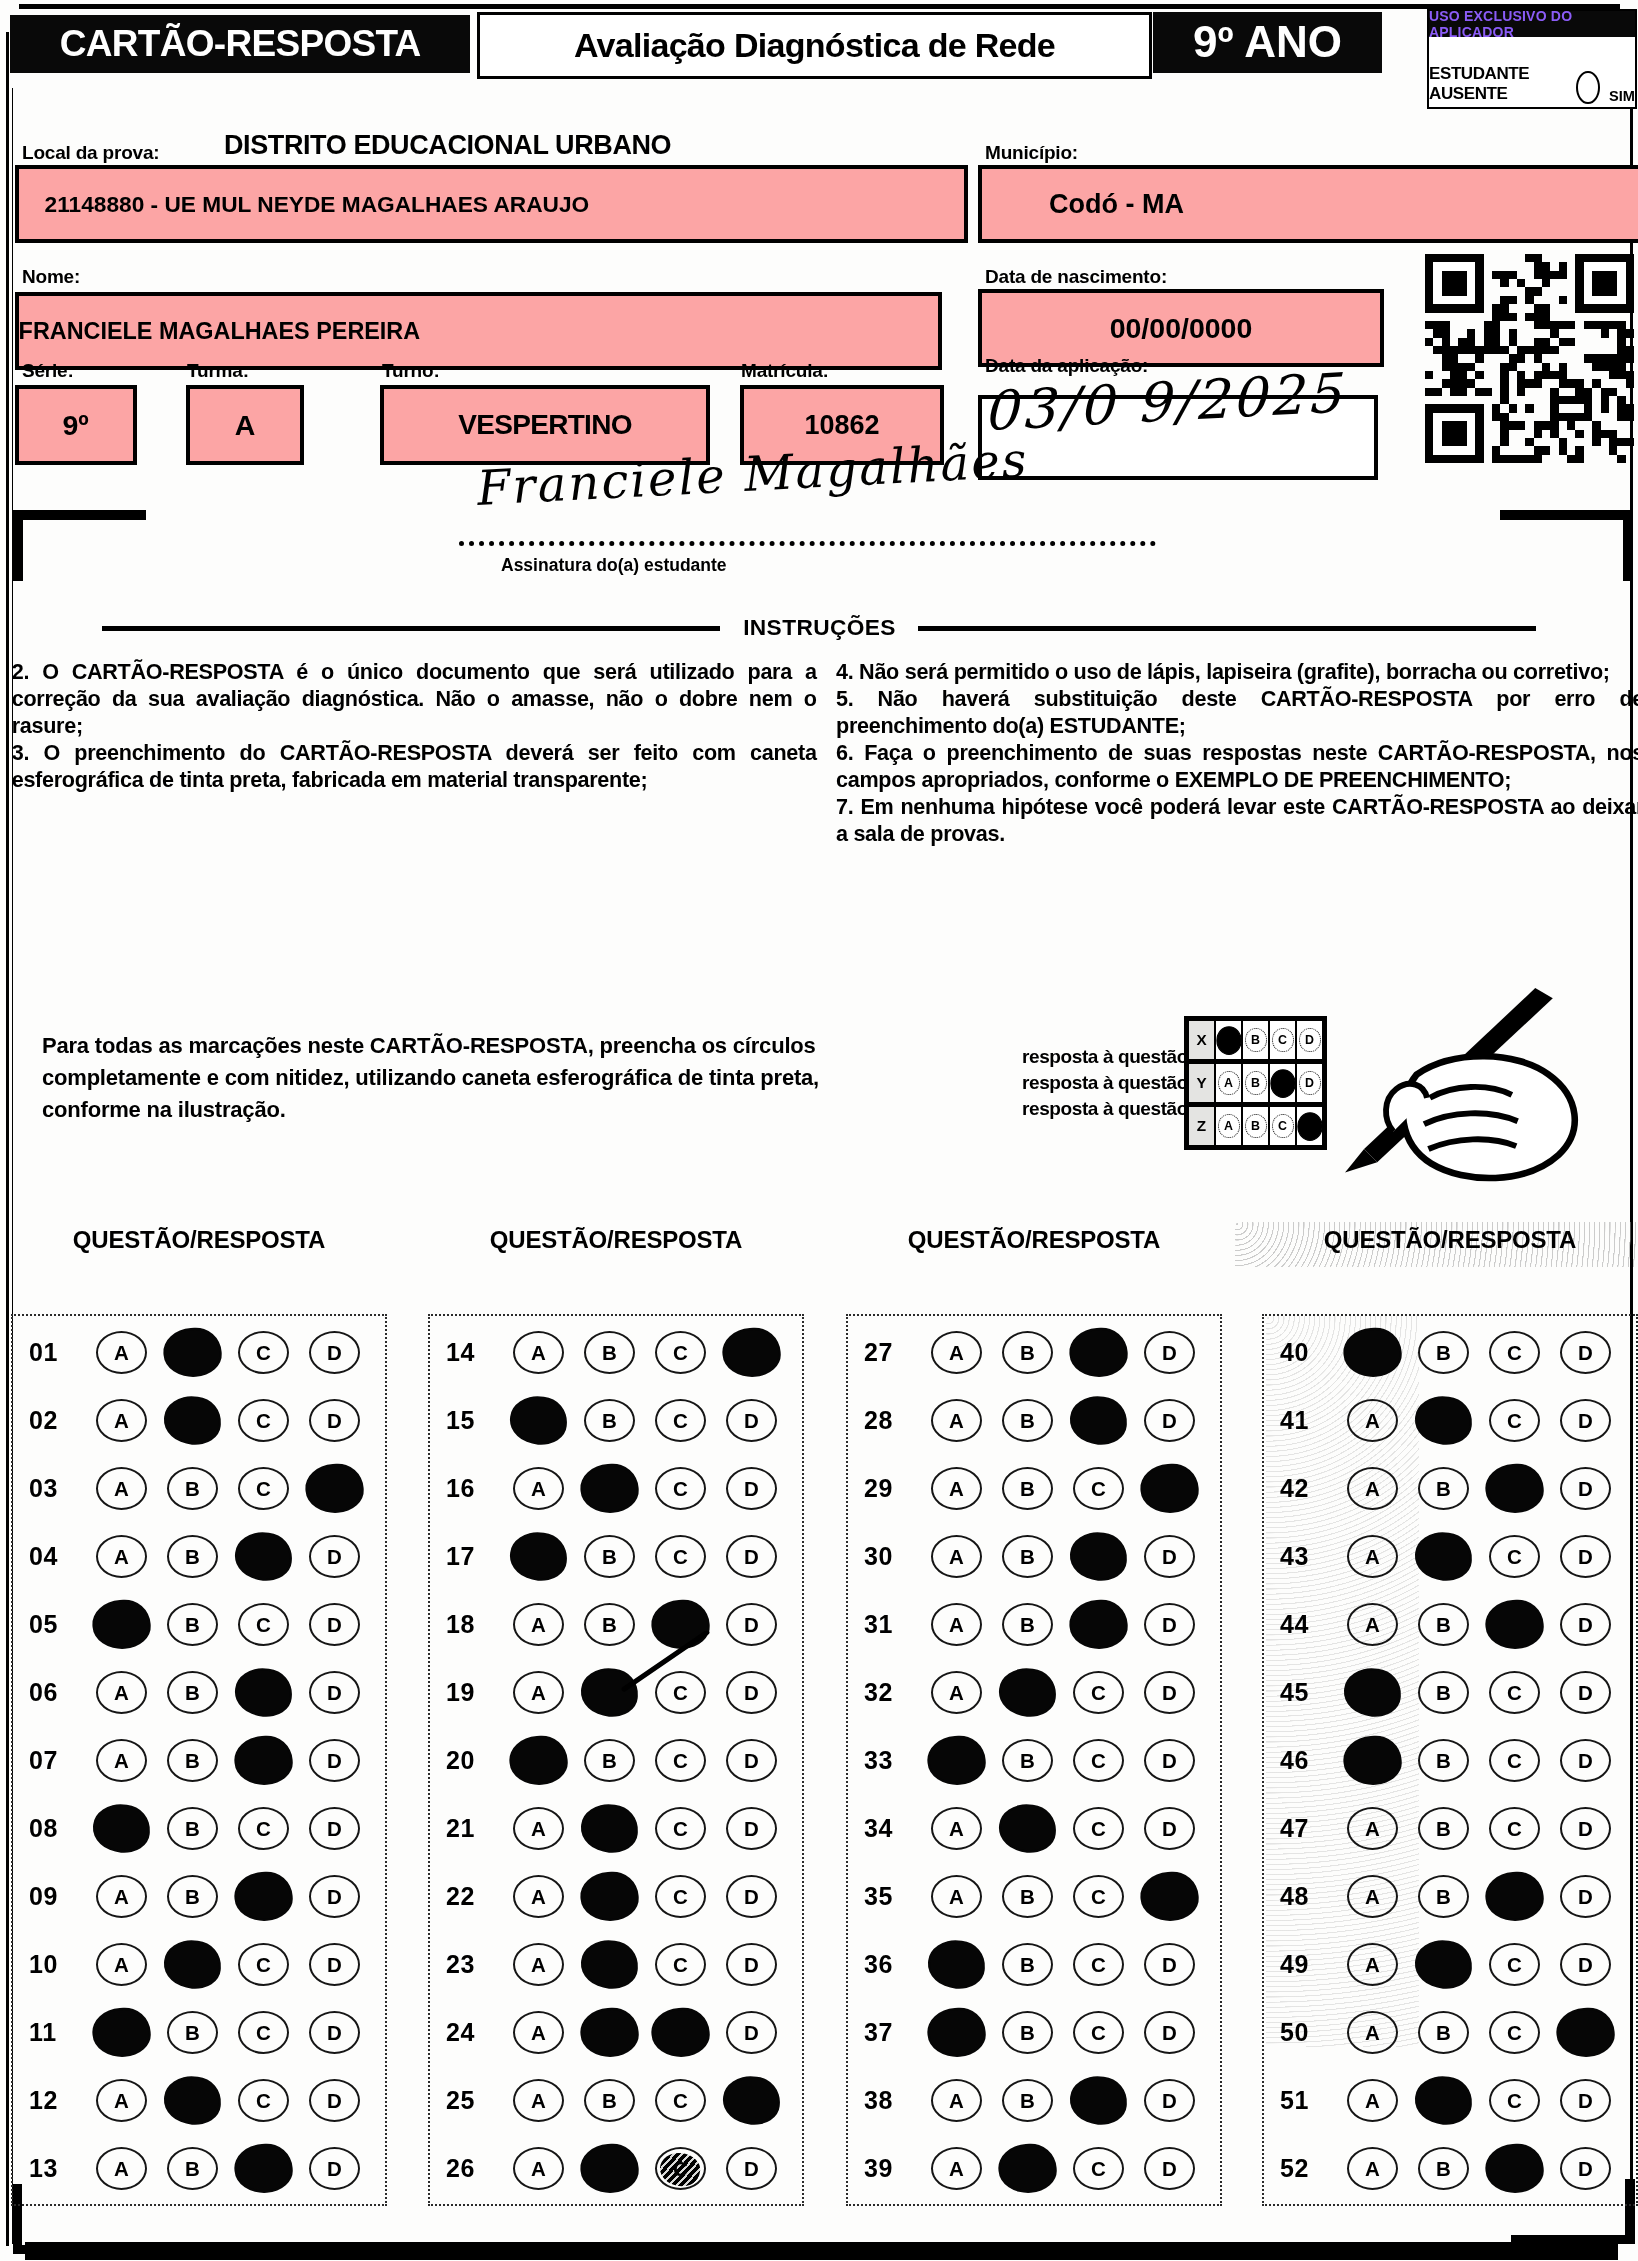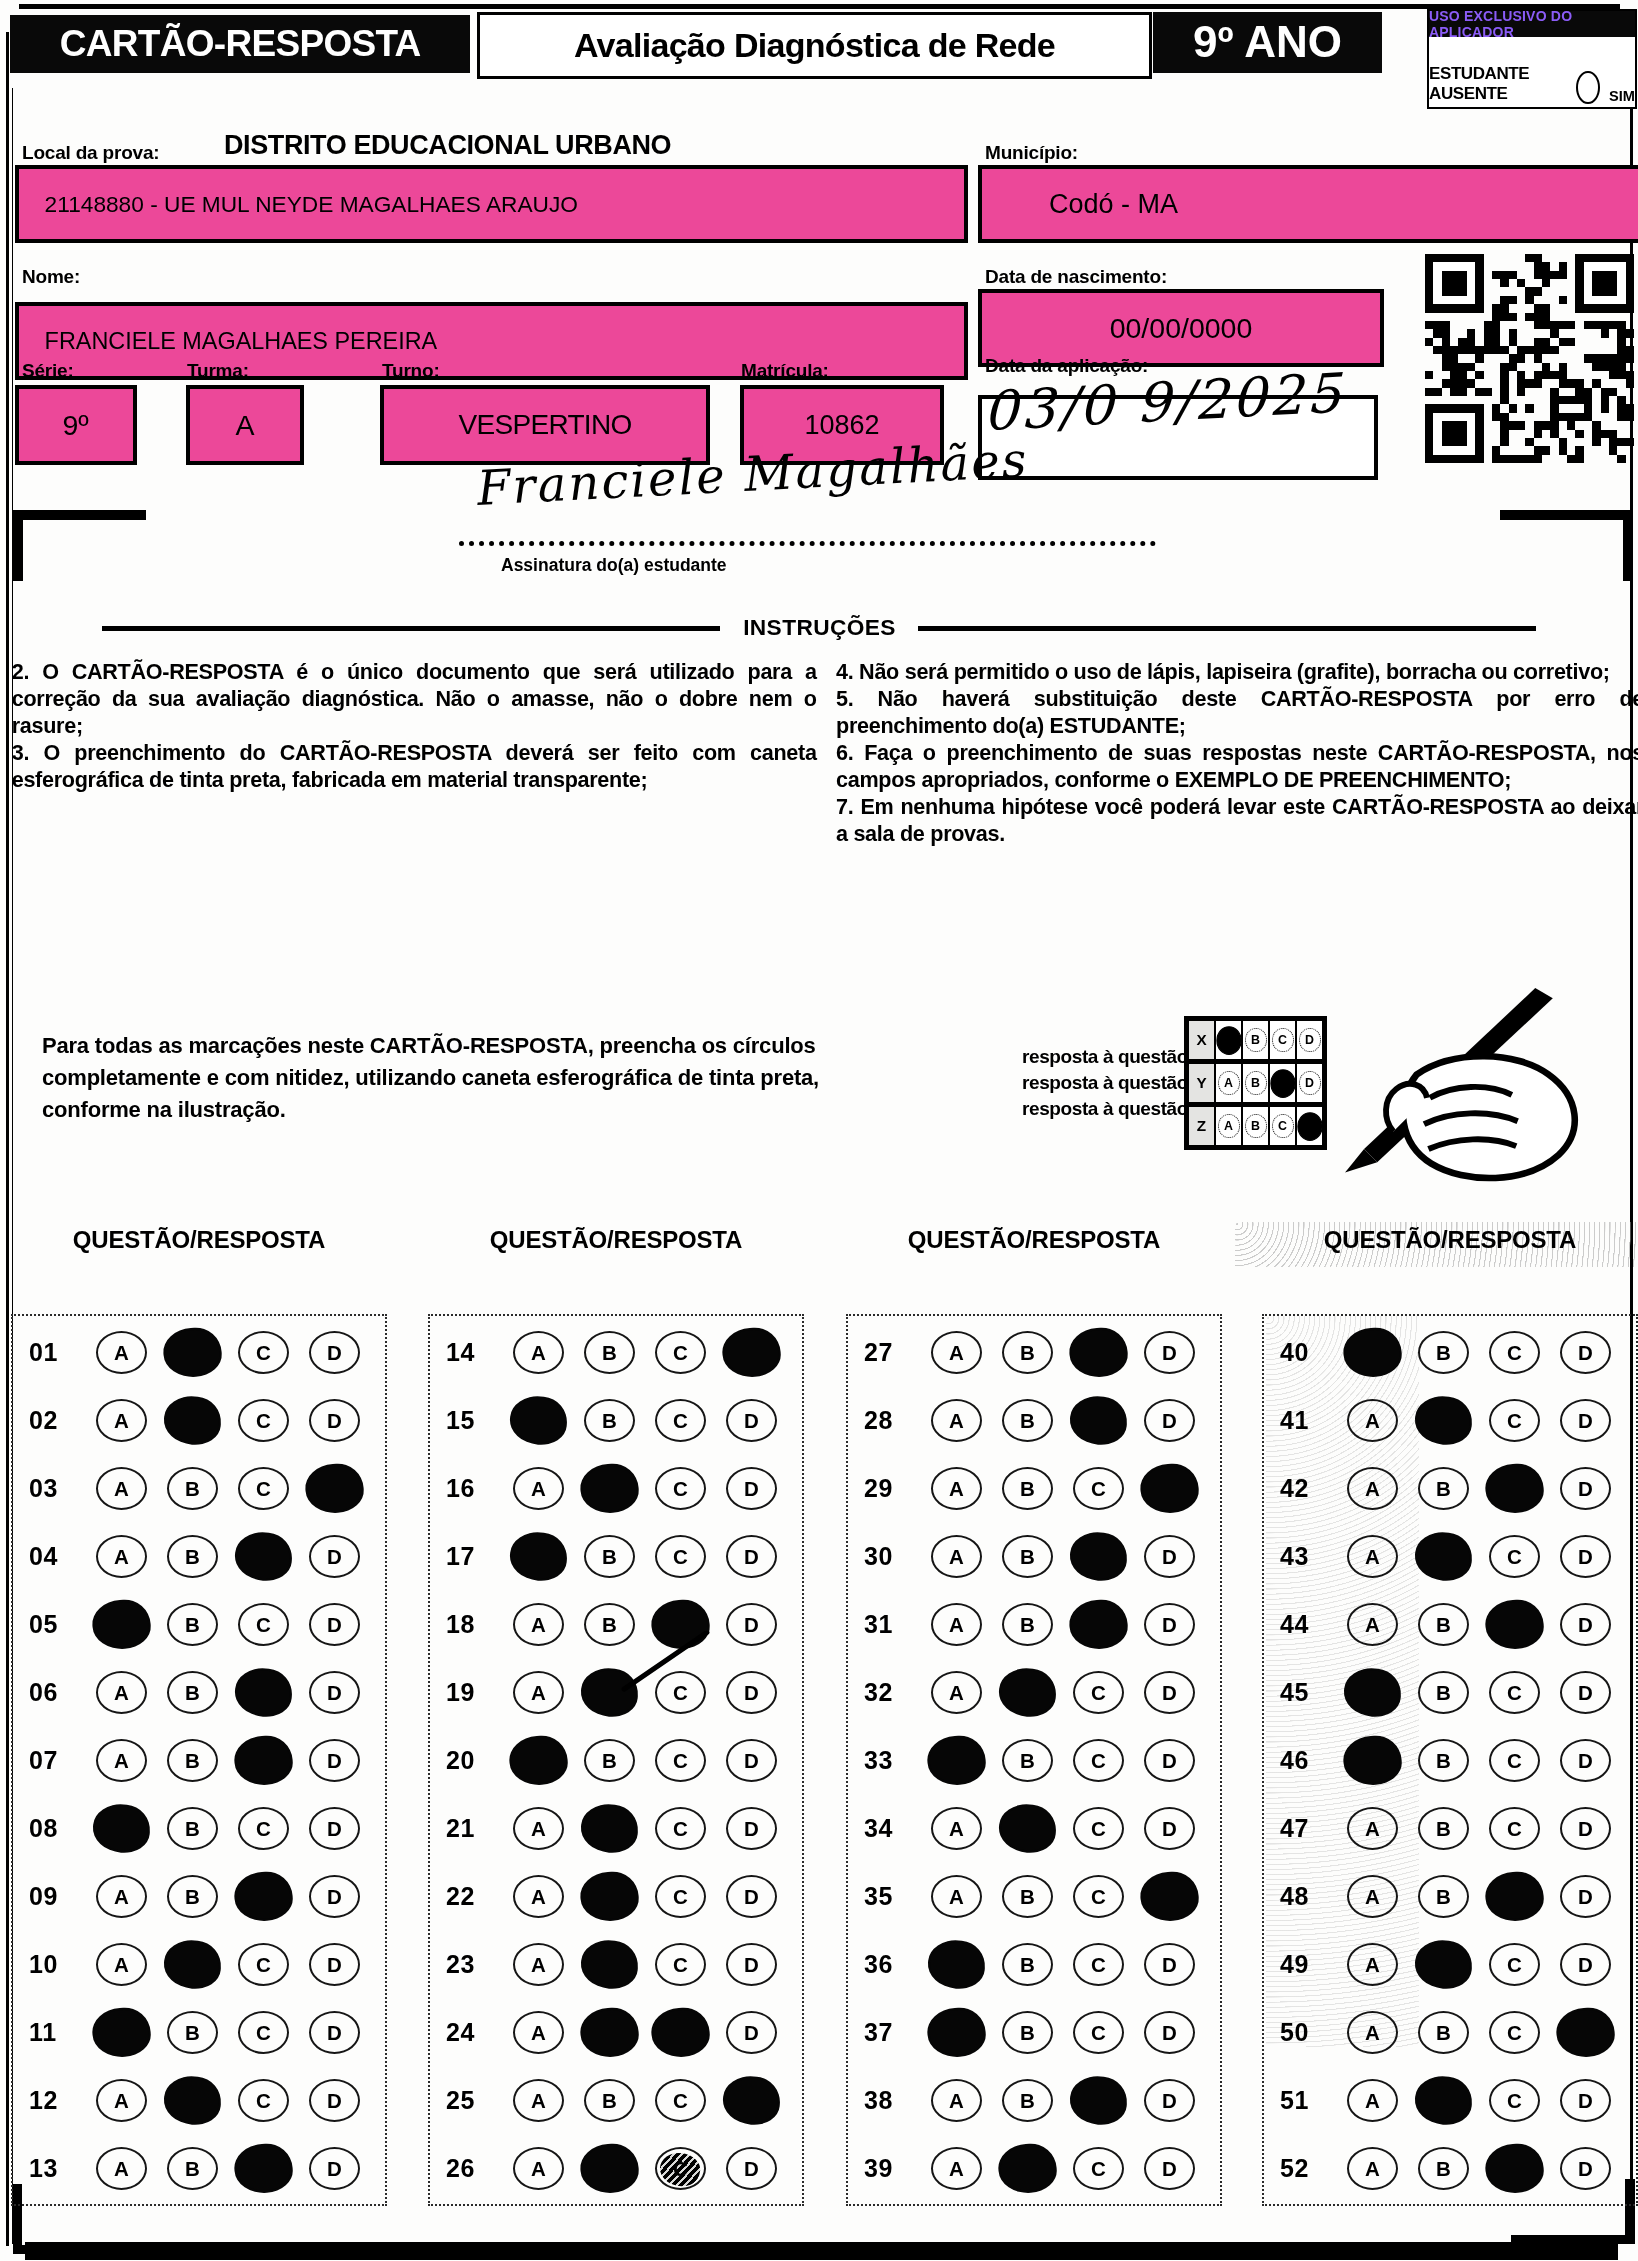--- a/index.html
+++ b/index.html
@@ -30,24 +30,24 @@
   .h-uso{left:1427px;top:8.8px;width:206px;height:96px;border:2.9px solid #000;background:#fff;}
   .h-uso-title{height:26px;background:#090909;color:#8b5cf6;display:flex;align-items:center;justify-content:center;
     font-size:14px;font-weight:700;letter-spacing:0.2px;}
   .h-uso-body{height:67px;display:flex;align-items:flex-end;justify-content:center;gap:9px;}
   .h-uso-label{font-size:17px;font-weight:700;letter-spacing:-0.4px;}
   .absent-circle{width:26px;height:29px;border:2.9px solid #000;border-radius:50%;}
   .h-uso-sim{font-size:14.6px;font-weight:700;}
   
   .lbl{font-size:19px;font-weight:700;letter-spacing:-0.2px;}
   .district{left:224px;top:130px;font-size:27px;font-weight:700;letter-spacing:-0.4px;}
-  .fbox{border:4.4px solid #000;background:#ec4899;display:flex;align-items:center;font-size:23.4px;font-weight:400;}
+  .fbox{border:4.4px solid #000;background:#fca5a5;display:flex;align-items:center;font-size:23.4px;font-weight:700;}
   .school-box{left:14.6px;top:165px;width:919px;height:70px;padding-left:26px;font-size:22.7px;}
   .municipio-box{left:978px;top:165px;width:645px;height:70px;padding-left:67px;font-size:27px;}
-  .nome-box{left:14.6px;top:302px;width:919px;height:70px;padding-left:26px;}
+  .nome-box{left:14.6px;top:292px;width:919px;height:70px;}
   .nasc-box{left:978px;top:289px;width:398px;height:70px;justify-content:center;font-size:28.5px;}
   .serie-box{left:14.6px;top:385px;width:114px;height:72px;justify-content:center;font-size:28.5px;}
   .turma-box{left:186px;top:385px;width:110px;height:72px;justify-content:center;font-size:28.5px;}
   .turno-box{left:380px;top:385px;width:322px;height:72px;justify-content:center;font-size:28px;letter-spacing:-0.7px;}
   .matric-box{left:740px;top:385px;width:196px;height:72px;justify-content:center;font-size:27px;}
   .aplic-box{left:978px;top:395px;width:392px;height:77px;border:4.4px solid #000;background:#fff;}
   .handwrite{font-family:"DejaVu Serif","Liberation Serif",serif;font-style:italic;}
   .aplic-value{left:988px;top:380px;font-size:54px;letter-spacing:2.9px;transform:rotate(-3deg) skewX(-6deg);transform-origin:left;}
   .qr-wrap{left:1425px;top:254px;width:209px;height:209px;}
   

